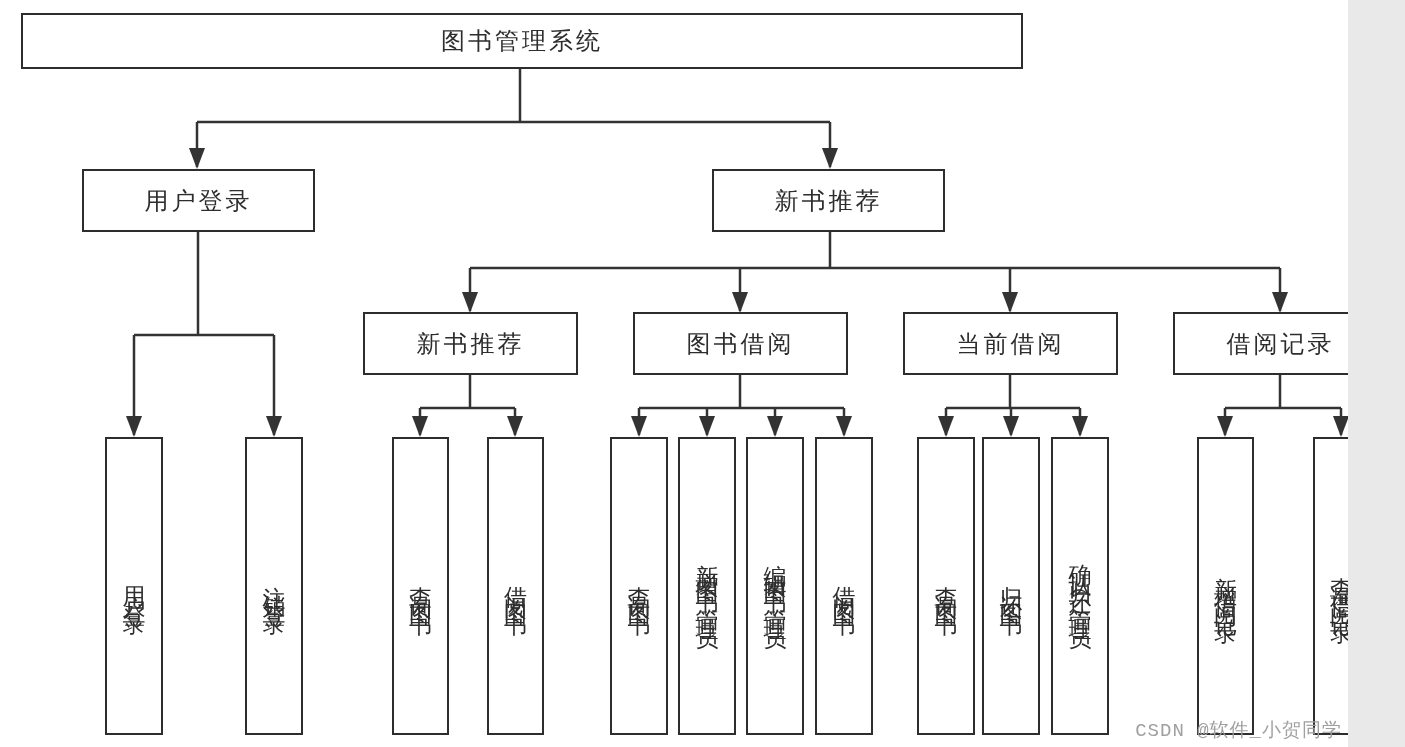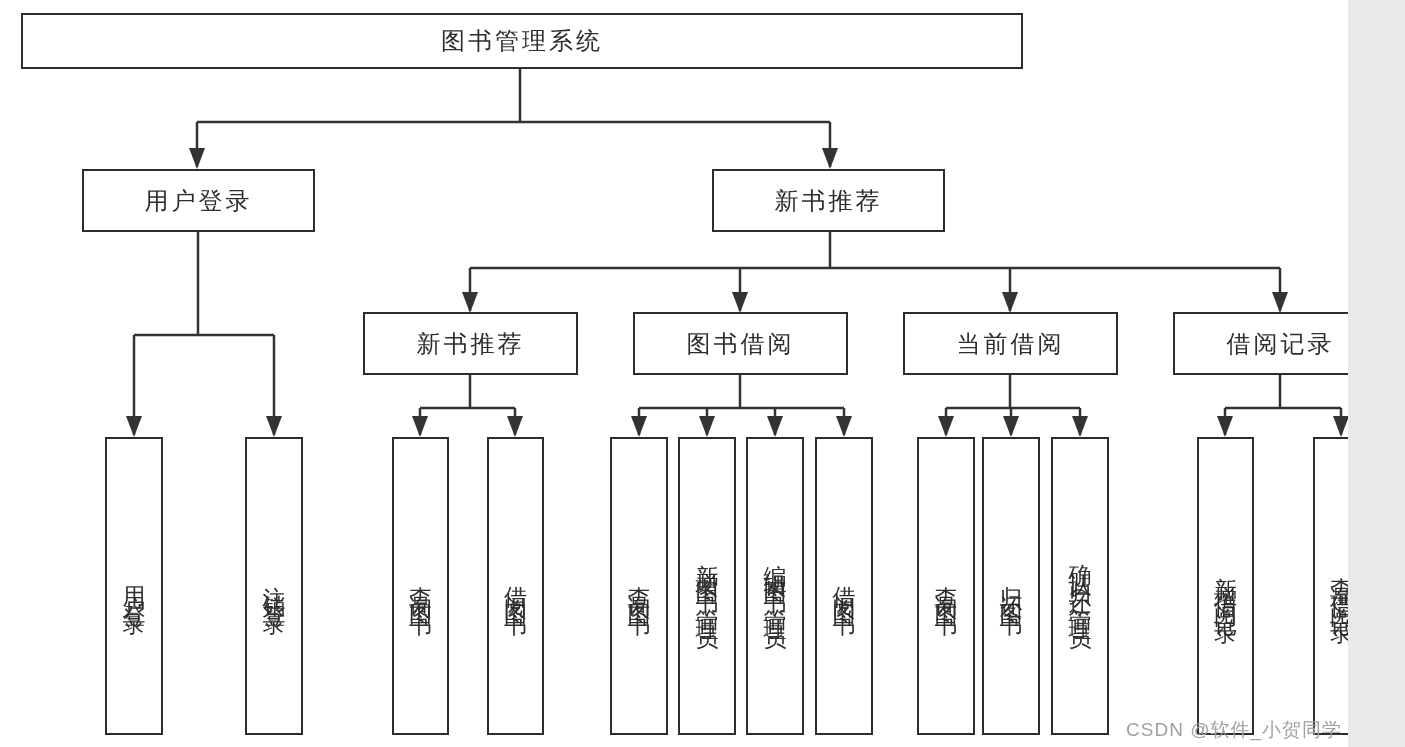--- a/index.html
+++ b/index.html
@@ -25,20 +25,21 @@
   }
   .box.v .vtext{
     writing-mode:vertical-rl;text-orientation:mixed;
     font-size:23px;letter-spacing:9px;line-height:1;
     color:var(--text);white-space:nowrap;
   }
   .watermark{
     position:absolute;right:6px;bottom:4px;
     font-size:19px;color:var(--watermark);letter-spacing:1px;
     white-space:nowrap;
+    font-family:Liberation Mono, monospace;
   }
 </style>
 <title>图书管理系统</title></head>
 <body>
 
 <div id="canvas">
 
   <svg id="wires" viewBox="0 0 1405 747" xmlns="http://www.w3.org/2000/svg">
     <g style="stroke:var(--line,#333);fill:none" stroke-width="2.5">
 

